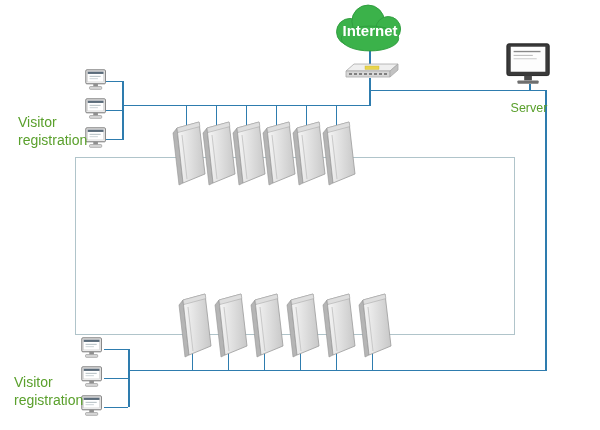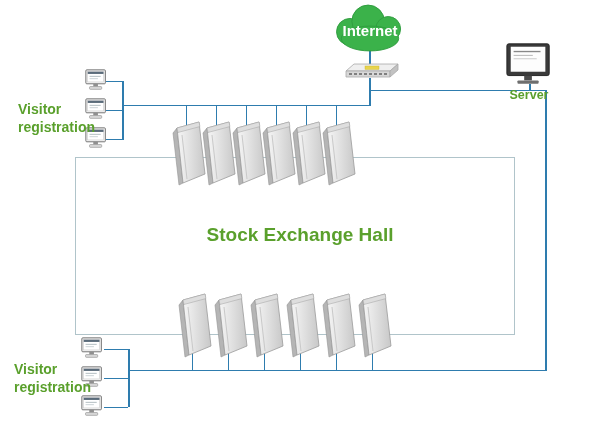--- a/index.html
+++ b/index.html
@@ -1,21 +1,21 @@
 <!DOCTYPE html>
 <html style="--label-green: #5aa02c; --cloud-green: #3bb24a; --line-blue: #2e7cae; --hall-border: #b0c4ca;"><head>
 <meta charset="utf-8">
 <style>
   * { margin:0; padding:0; box-sizing:border-box; }
   body { font-family:"Liberation Sans", sans-serif; background:#fff; }
   #canvas { position:relative; width:600px; height:430px; background:#fff; overflow:hidden; }
 
   .line { position:absolute; background:var(--line-blue,#2e7cae); }
 
-  .label-green { color:var(--label-green,#5aa02c); font-weight:bold; }
+  .label-green { color:var(--label-green,#5aa02c); font-weight:normal;margin-top:13px; }
 
   .hall { position:absolute; left:75px; top:157px; width:440px; height:178px;
           border:1px solid var(--hall-border,#b0c4ca); background:transparent; }
   .hall-label { position:absolute; left:150px; top:224px; width:300px;
                 font-size:19px; text-align:center; }
 
   #cloud { position:absolute; left:327px; top:3px; }
   #cloud-label { position:absolute; left:327px; top:22px; width:86px; text-align:center;
                  color:#fff; font-weight:bold; font-size:15px; }
 
@@ -130,21 +130,20 @@
       <div class="line" style="left: 335.5px; top: 105px; width: 1.5px; height: 30px;"></div>
       <div class="line" style="left: 191.5px; top: 350px; width: 1.5px; height: 21px;"></div>
       <div class="line" style="left: 227.5px; top: 350px; width: 1.5px; height: 21px;"></div>
       <div class="line" style="left: 263.5px; top: 350px; width: 1.5px; height: 21px;"></div>
       <div class="line" style="left: 299.5px; top: 350px; width: 1.5px; height: 21px;"></div>
       <div class="line" style="left: 335.5px; top: 350px; width: 1.5px; height: 21px;"></div>
       <div class="line" style="left: 371.5px; top: 350px; width: 1.5px; height: 21px;"></div>
     </div>
 
   <div class="hall"></div>
-  <div class="hall-label label-green">Stock Exchange Hall</div>
 
   <svg id="cloud" width="86" height="50" viewBox="0 0 90 52">
       <use href="#sym-cloud"></use>
     </svg>
   <div id="cloud-label">Internet</div>
 
   <svg id="switch" width="56" height="20" viewBox="0 0 56 20">
       <use href="#sym-switch"></use>
     </svg>
 

